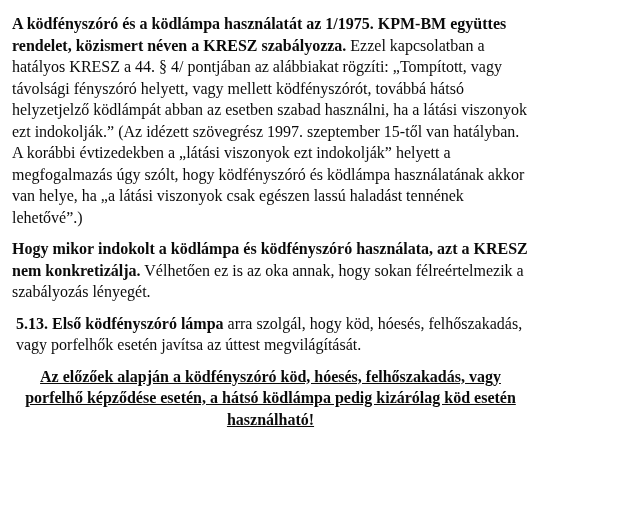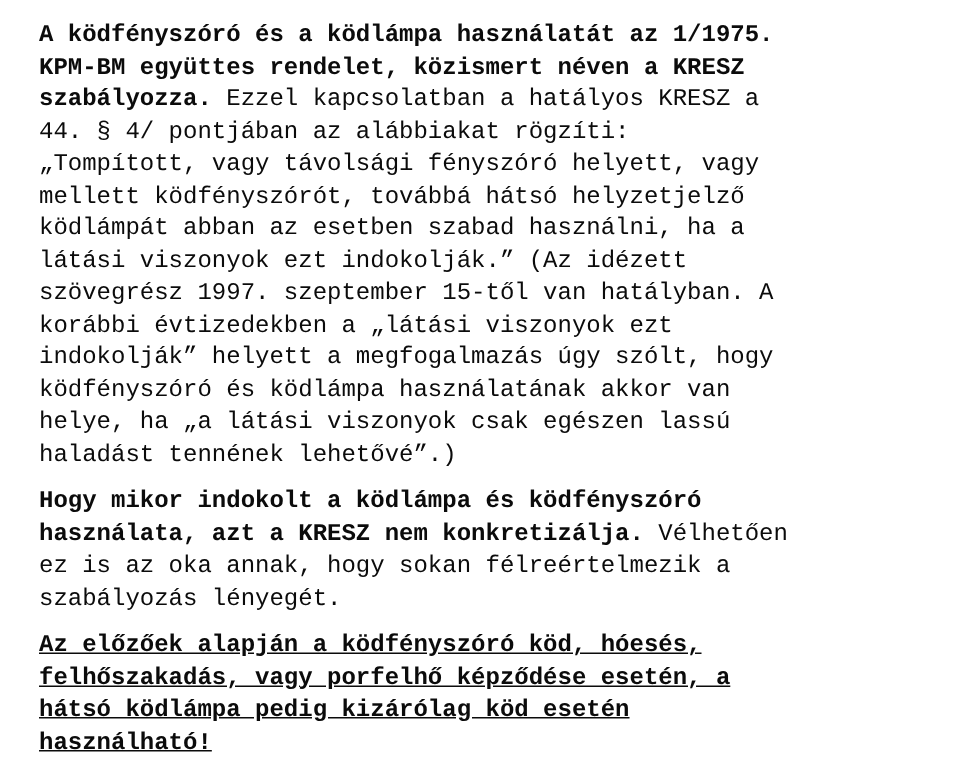--- a/index.html
+++ b/index.html
@@ -14,50 +14,51 @@
     font-family: "Liberation Serif", "DejaVu Serif", serif;
     font-size: 16px;
     line-height: 21.5px;
     color: #0b0b0b;
     -webkit-font-smoothing: antialiased;
   }
   .page {
     box-sizing: border-box;
     width: 536px;
     height: 512px;
-    padding: 13px 7px 0 26px;
+    padding: 13px 7px 0 12px;
     background: #ffffff;
-    font-family: Liberation Mono, monospace;
   }
   p.para {
     margin: 0 0 10px 0;
     text-align: left;
   }
   p.para.indent {
     padding-left: 4px;
   }
   .seg-bold {
     font-weight: bold;
   }
   .seg-regular {
     font-weight: normal;
   }
   p.para.underlined {
     text-decoration: underline;
     font-weight: bold;
+    text-align: center;
   }
 </style>
 </head>
 <body>
 
 <div class="page">
 
   <p class="para"><span class="seg-bold">A ködfényszóró és a ködlámpa használatát az 1/1975. KPM-BM együttes rendelet, közismert néven a KRESZ szabályozza.</span><span class="seg-regular"> Ezzel kapcsolatban a hatályos KRESZ a 44. § 4/ pontjában az alábbiakat rögzíti: „Tompított, vagy távolsági fényszóró helyett, vagy mellett ködfényszórót, továbbá hátsó helyzetjelző ködlámpát abban az esetben szabad használni, ha a látási viszonyok ezt indokolják.” (Az idézett szövegrész 1997. szeptember 15-től van hatályban. A korábbi évtizedekben a „látási viszonyok ezt indokolják” helyett a megfogalmazás úgy szólt, hogy ködfényszóró és ködlámpa használatának akkor van helye, ha „a látási viszonyok csak egészen lassú haladást tennének lehetővé”.)</span></p>
 
   <p class="para"><span class="seg-bold">Hogy mikor indokolt a ködlámpa és ködfényszóró használata, azt a KRESZ nem konkretizálja.</span><span class="seg-regular"> Vélhetően ez is az oka annak, hogy sokan félreértelmezik a szabályozás lényegét.</span></p>
 
 
 
+  <p class="para indent"><span class="seg-bold">5.13. Első ködfényszóró lámpa</span><span class="seg-regular"> arra szolgál, hogy köd, hóesés, felhőszakadás, vagy porfelhők esetén javítsa az úttest megvilágítását.</span></p>
 
 
   <p class="para underlined"><span>Az előzőek alapján a ködfényszóró köd, hóesés, felhőszakadás, vagy porfelhő képződése esetén, a hátsó ködlámpa pedig kizárólag köd esetén használható!</span></p>
 
 </div>
 
 </body></html>

